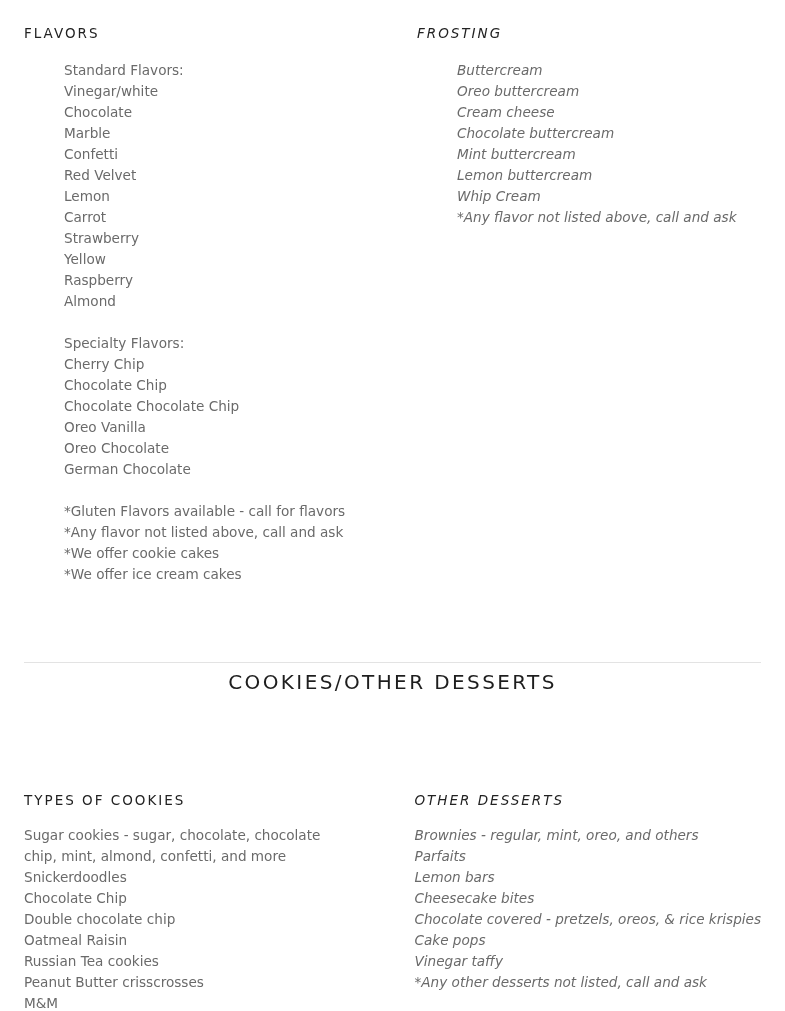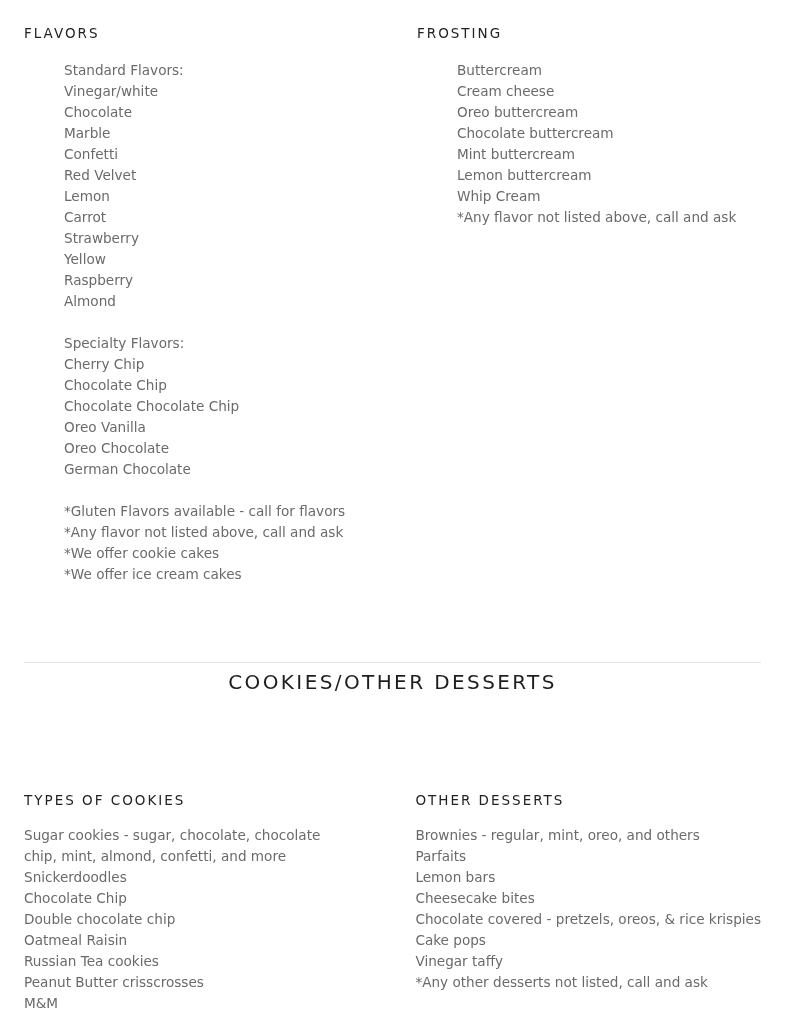--- a/index.html
+++ b/index.html
@@ -16,21 +16,21 @@
       color: #666666;
     }
     .page {
       padding: 0 24px;
     }
     .two-col {
       display: flex;
       position: relative;
     }
     .col-left { width: 393px; }
-    .col-right { flex: 1; }
+    .col-right { flex: 1; font-style: italic; }
     .col-heading {
       font-size: 13.5px;
       letter-spacing: 2px;
       color: #222222;
       font-weight: normal;
       margin: 0;
       line-height: 18px;
       text-transform: uppercase;
     }
     .list {
@@ -111,22 +111,22 @@
         <li>*Gluten Flavors available - call for flavors</li>
         <li>*Any flavor not listed above, call and ask</li>
         <li>*We offer cookie cakes</li>
         <li>*We offer ice cream cakes</li>
       </ul>
     </div>
     <div class="col-right">
       <h3 class="col-heading">FROSTING</h3>
       <ul class="list">
         <li>Buttercream</li>
+        <li>Oreo buttercream</li>
         <li>Cream cheese</li>
-        <li>Oreo buttercream</li>
         <li>Chocolate buttercream</li>
         <li>Mint buttercream</li>
         <li>Lemon buttercream</li>
         <li>Whip Cream</li>
         <li>*Any flavor not listed above, call and ask</li>
       </ul>
     </div>
   </div>
 </div>
 

